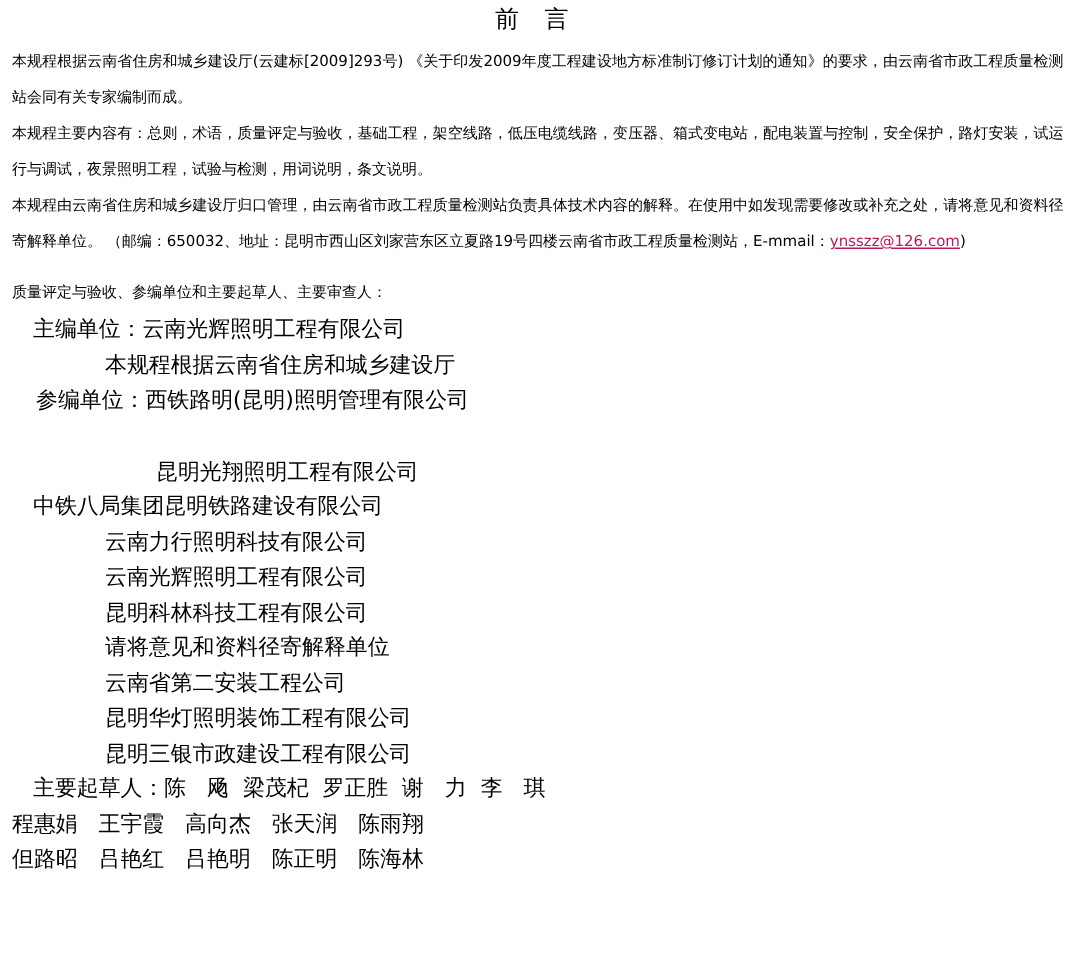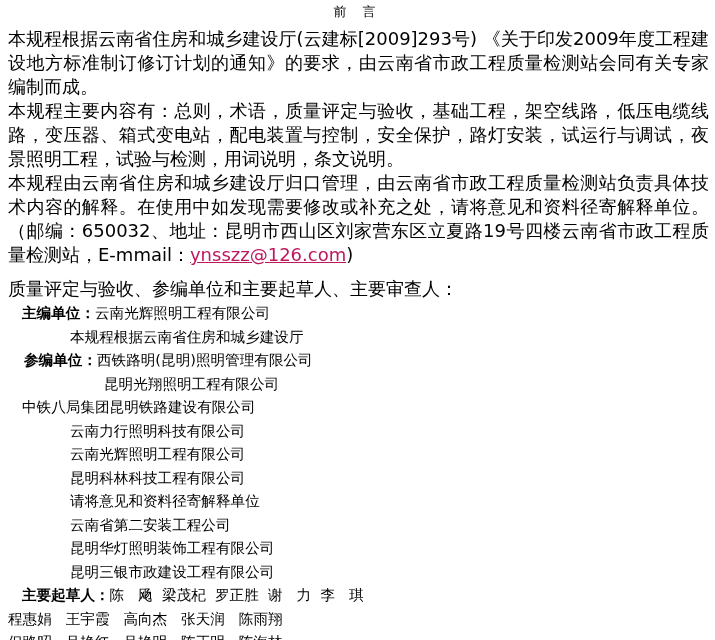--- a/index.html
+++ b/index.html
@@ -16,27 +16,27 @@
   }
   .page {
     position: relative;
     width: 715px;
     height: 640px;
     padding: 0;
     box-sizing: border-box;
   }
   .doc-title {
     text-align: center;
-    font-size: 13px;
+    font-size: 16px;
     letter-spacing: 6px;
     margin: 3px 0 6px 0;
     color: #000;
   }
   .body-text {
-    font-size: 18px;
+    font-size: 10px;
     line-height: 24px;
     text-align: justify;
     padding: 0 6px 0 8px;
   }
   .para {
     margin: 0;
     text-indent: 0;
   }
   .email-link {
     color: #be185d;
@@ -47,26 +47,26 @@
   }
   .list-block {
     font-size: 14.6px;
     line-height: 23.5px;
     padding: 0 6px 0 8px;
   }
   .row {
     white-space: pre;
   }
   .lbl {
-    font-weight: bold;
+    font-weight: normal;
   }
   .indent-1 { padding-left: 0px; }
   .indent-2 { padding-left: 14px; }
   .indent-4 { padding-left: 62px; }
-  .indent-5 { padding-left: 96px; }
+  .indent-5 { padding-left: 96px; margin-top: 24px; }
   .indent-6 { padding-left: 16px; }
 </style>
 </head>
 <body>
 
 <div class="page">
 
   <div class="doc-title">前 言</div>
 
   <div class="body-text">

